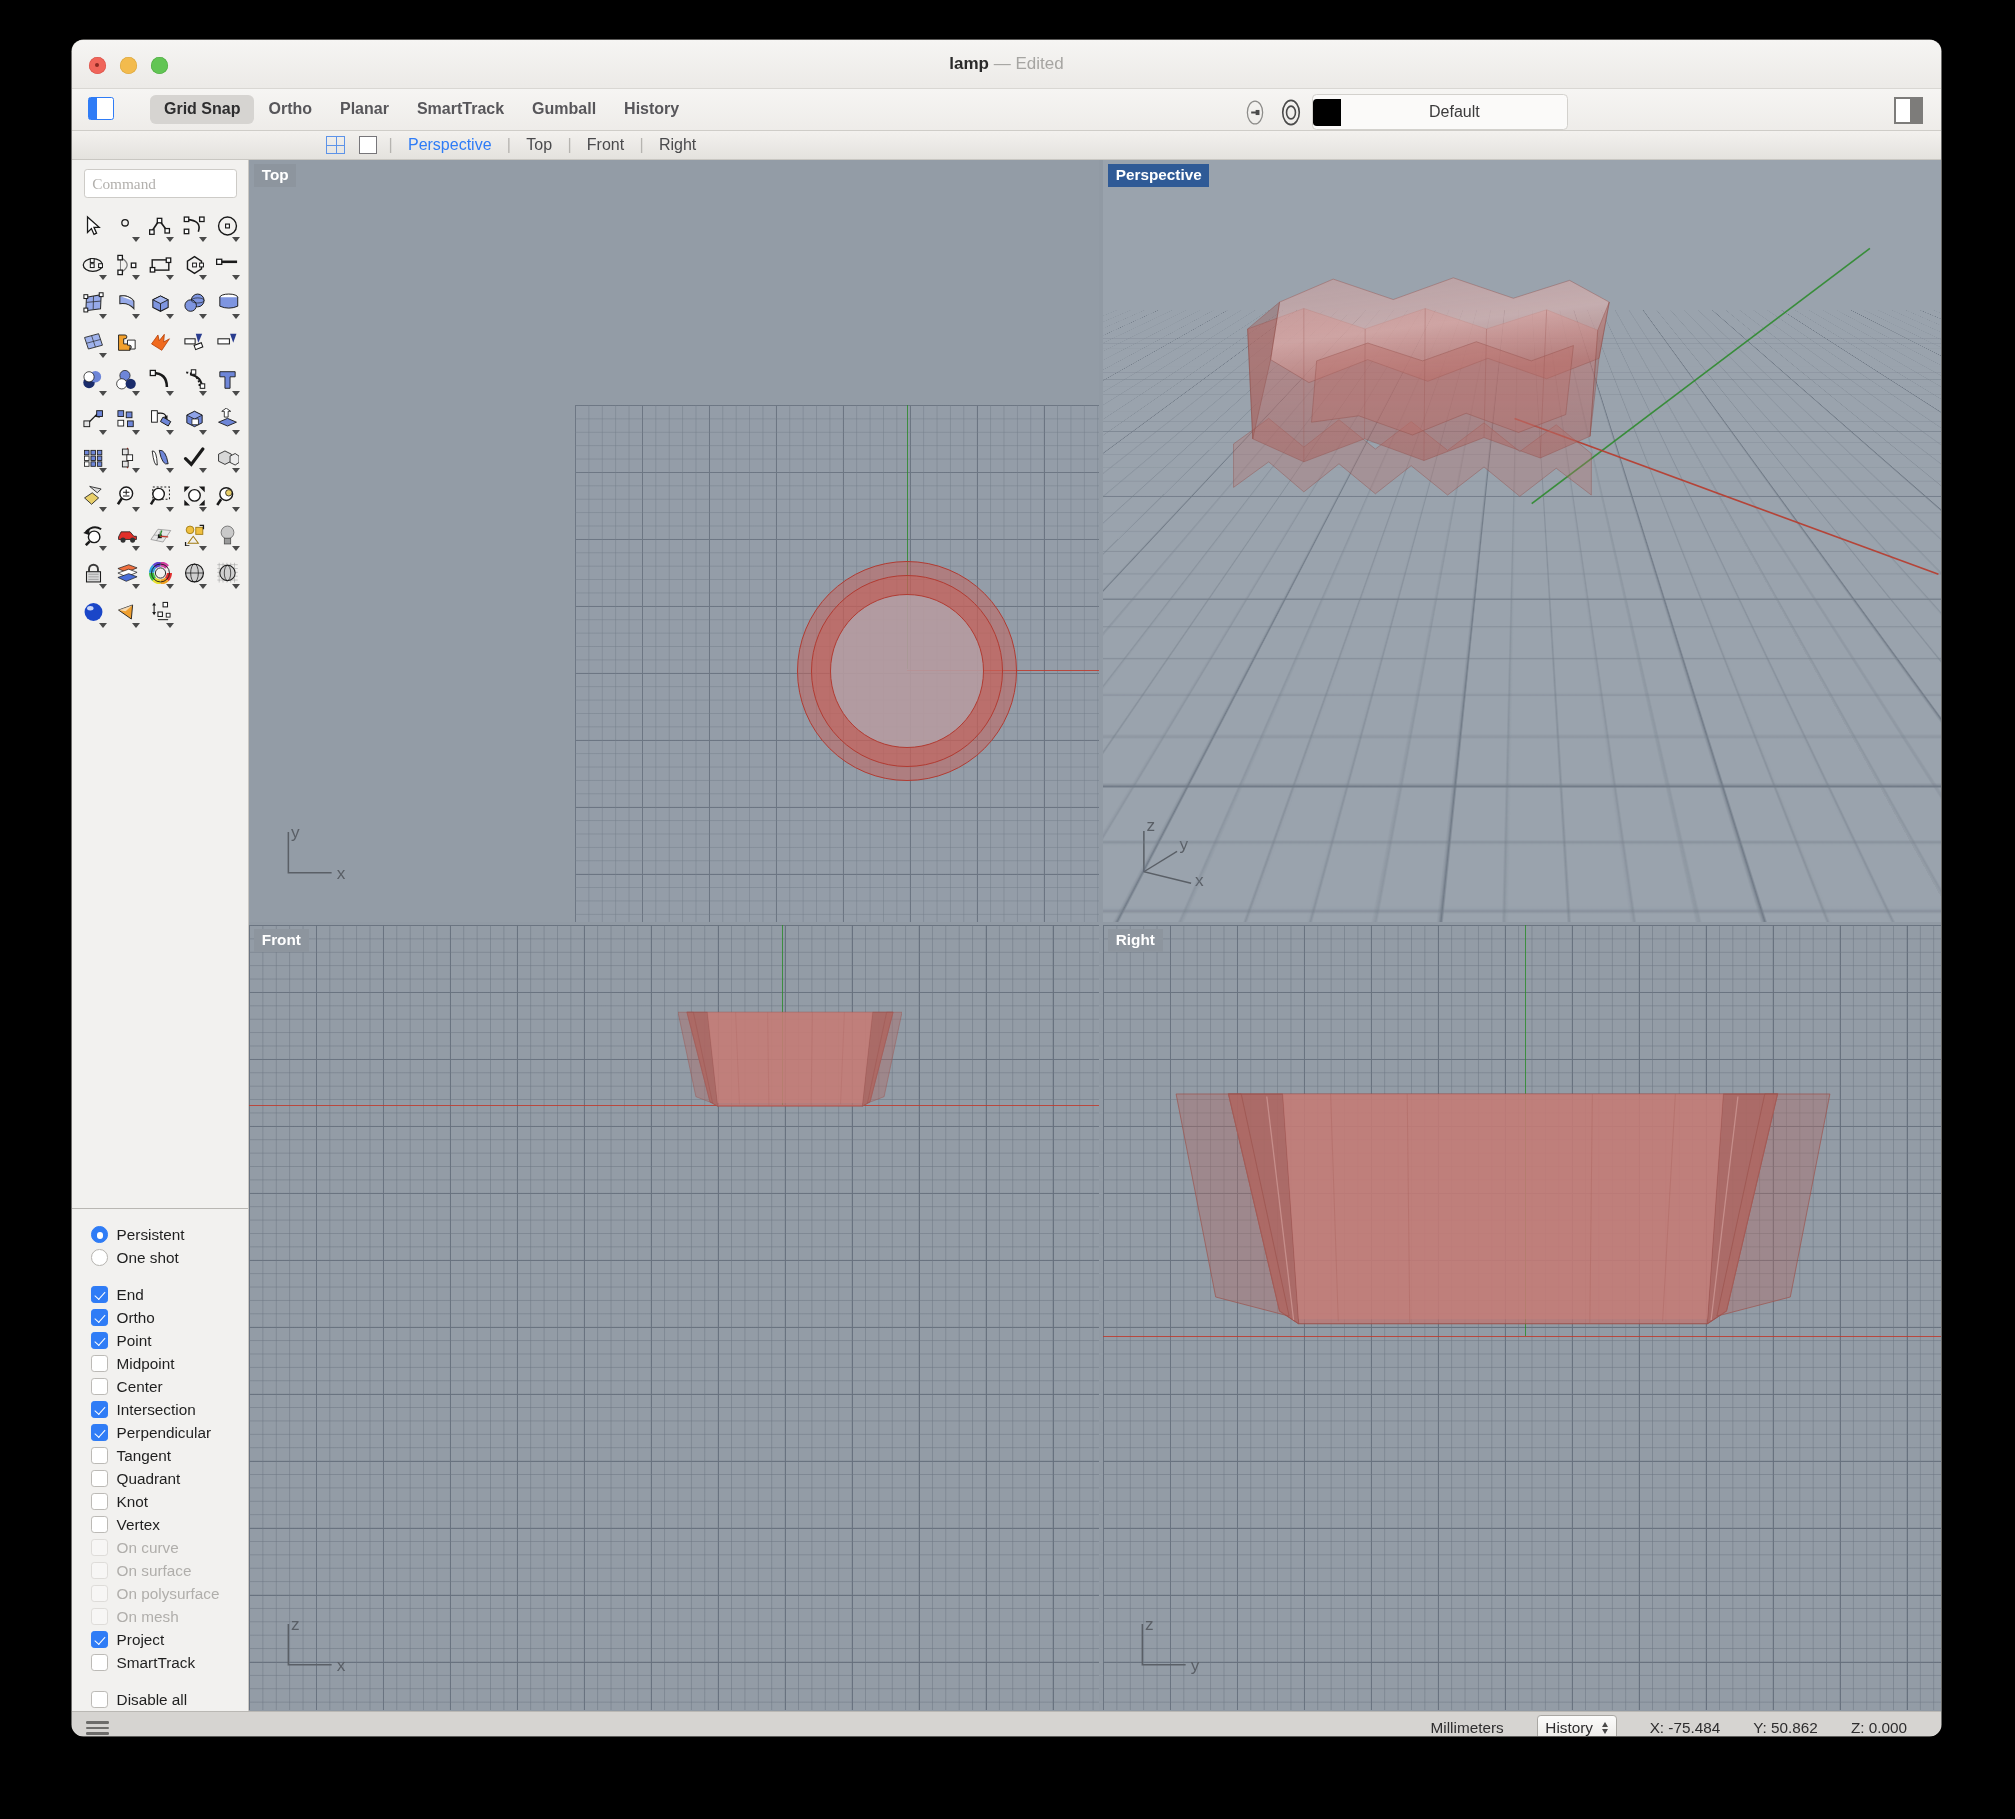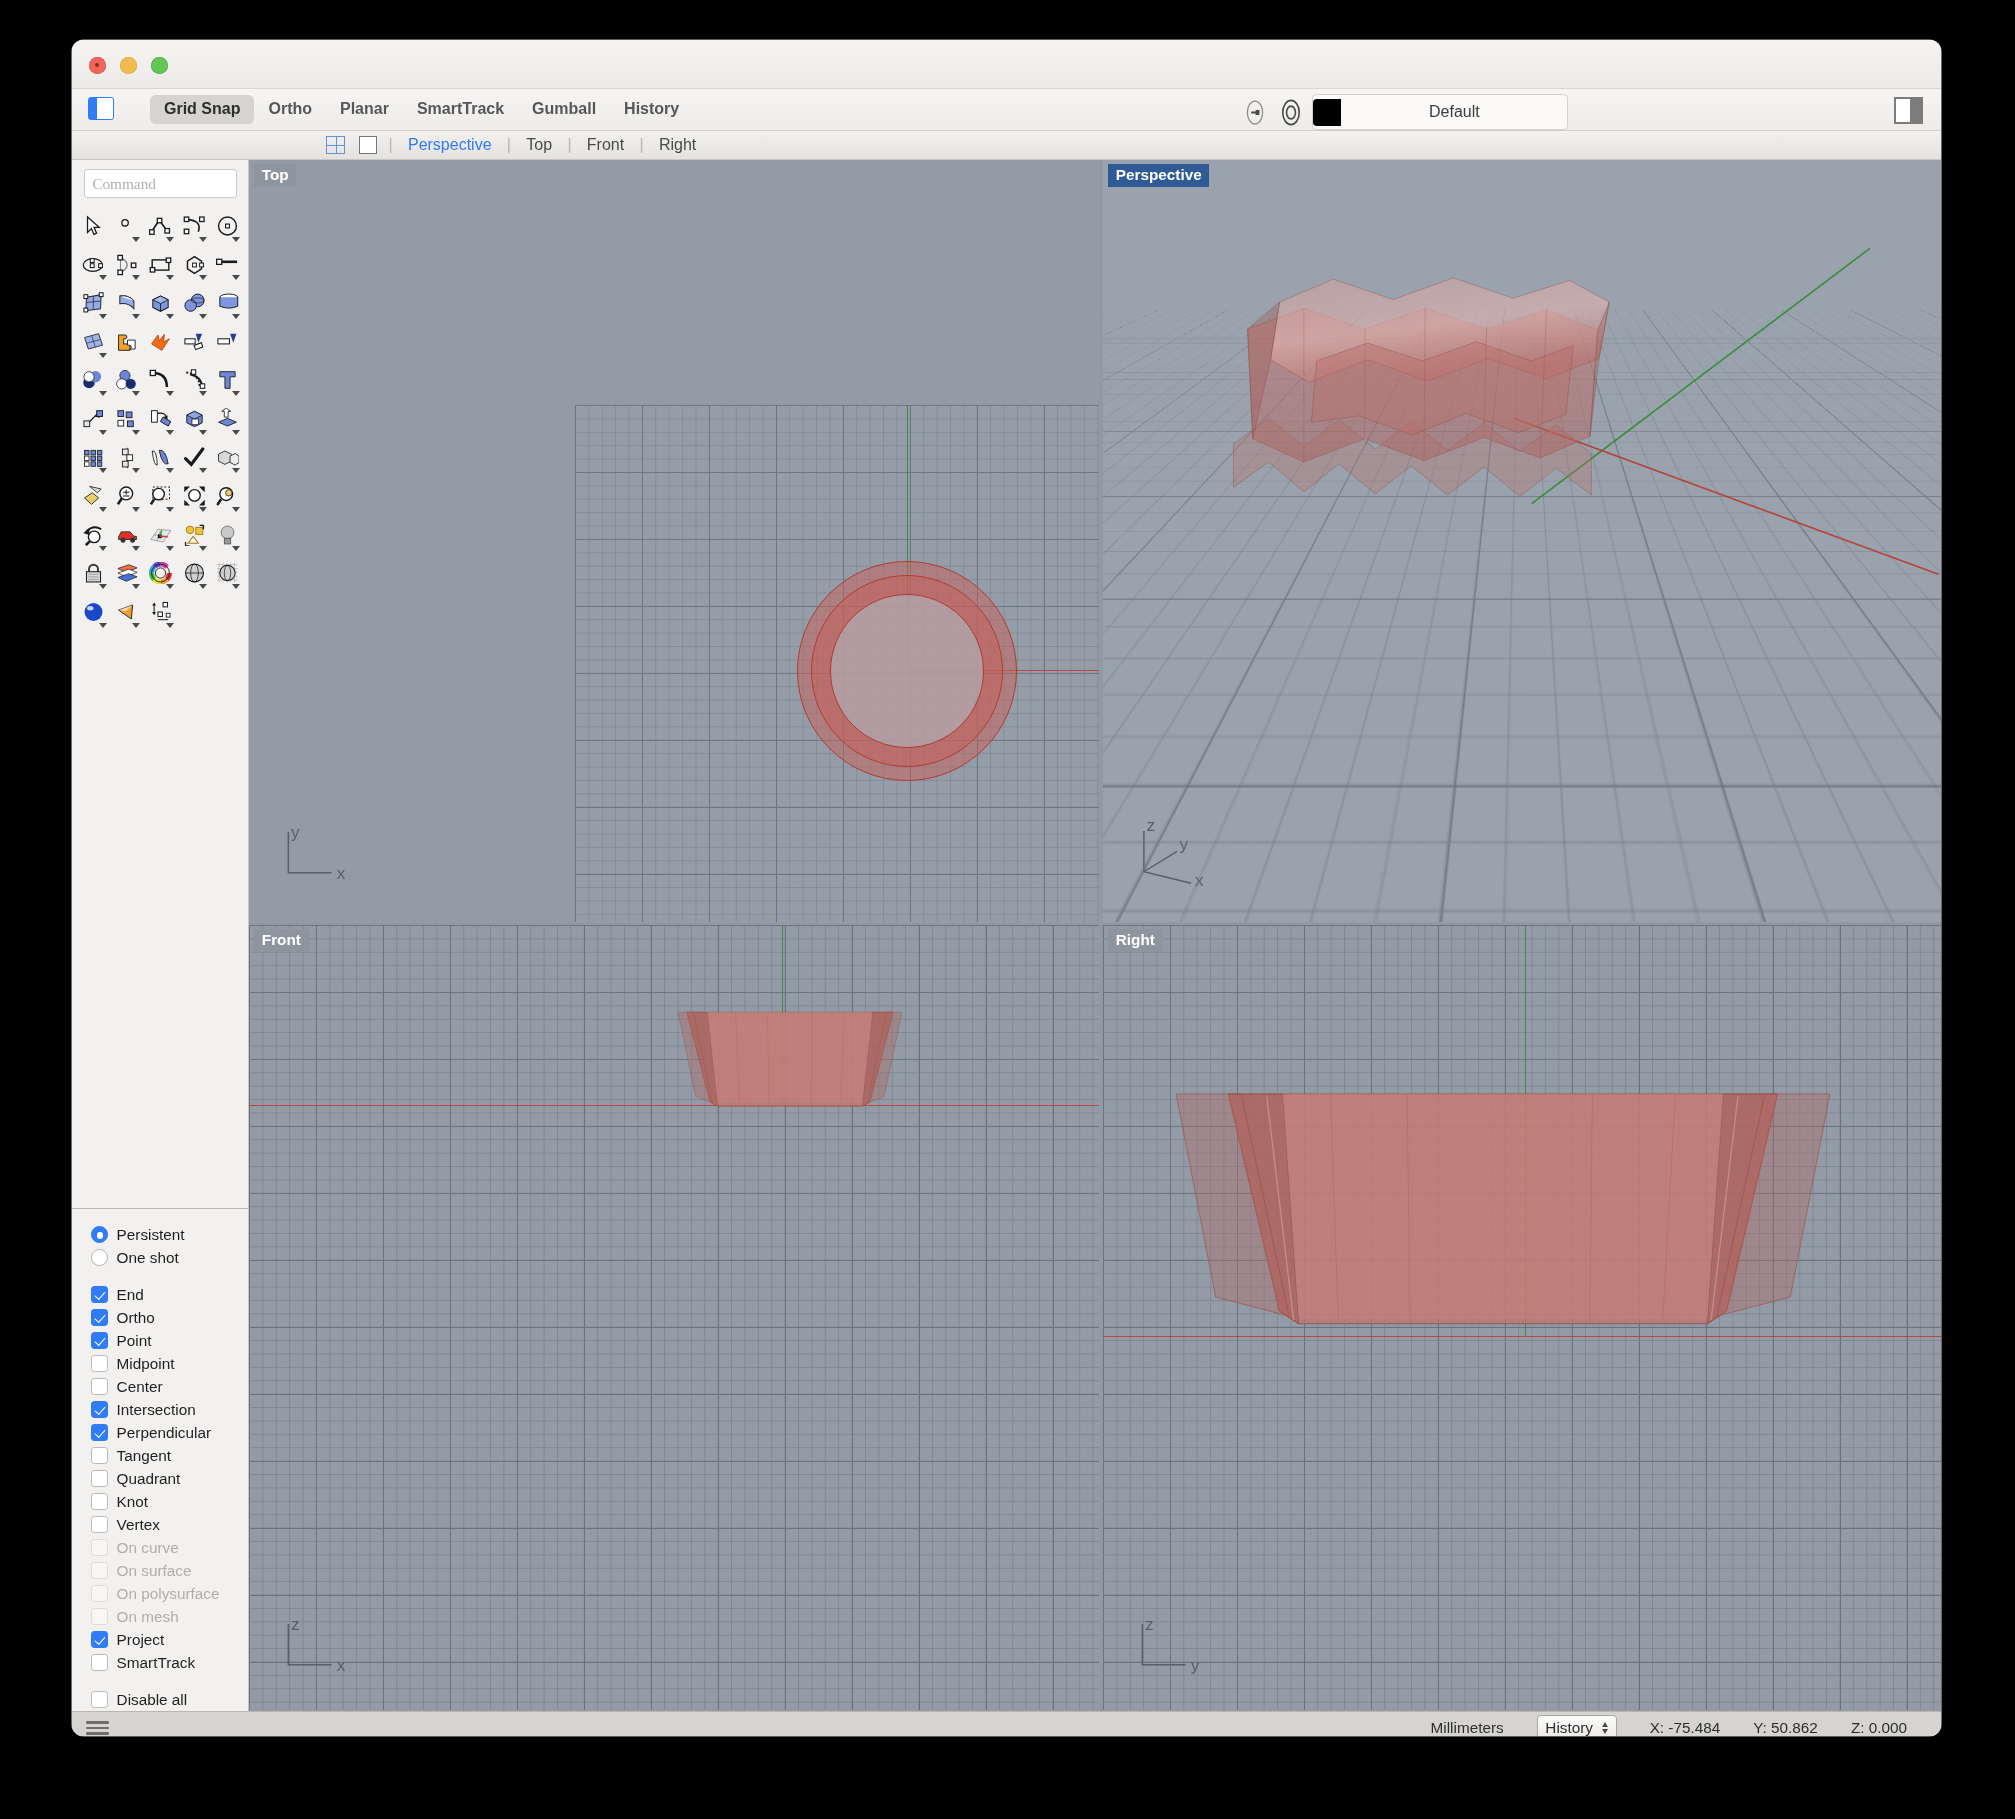--- a/index.html
+++ b/index.html
@@ -222,20 +222,24 @@
 </head>
 <body>
 
 <div class="window">
 
   <div class="titlebar">
     <div class="traffic">
       <div class="light red"></div>
       <div class="light yellow"></div>
       <div class="light green"></div>
+    </div>
+    <div class="win-title">
+      <span>lamp</span>
+      <span class="edited">— Edited</span>
     </div>
   </div>
 
   <div class="toolbar">
     <div class="sidebar-toggle"></div>
 
     <div class="modes">
       <div class="mode active">Grid Snap</div>
       <div class="mode">Ortho</div>
       <div class="mode">Planar</div>

